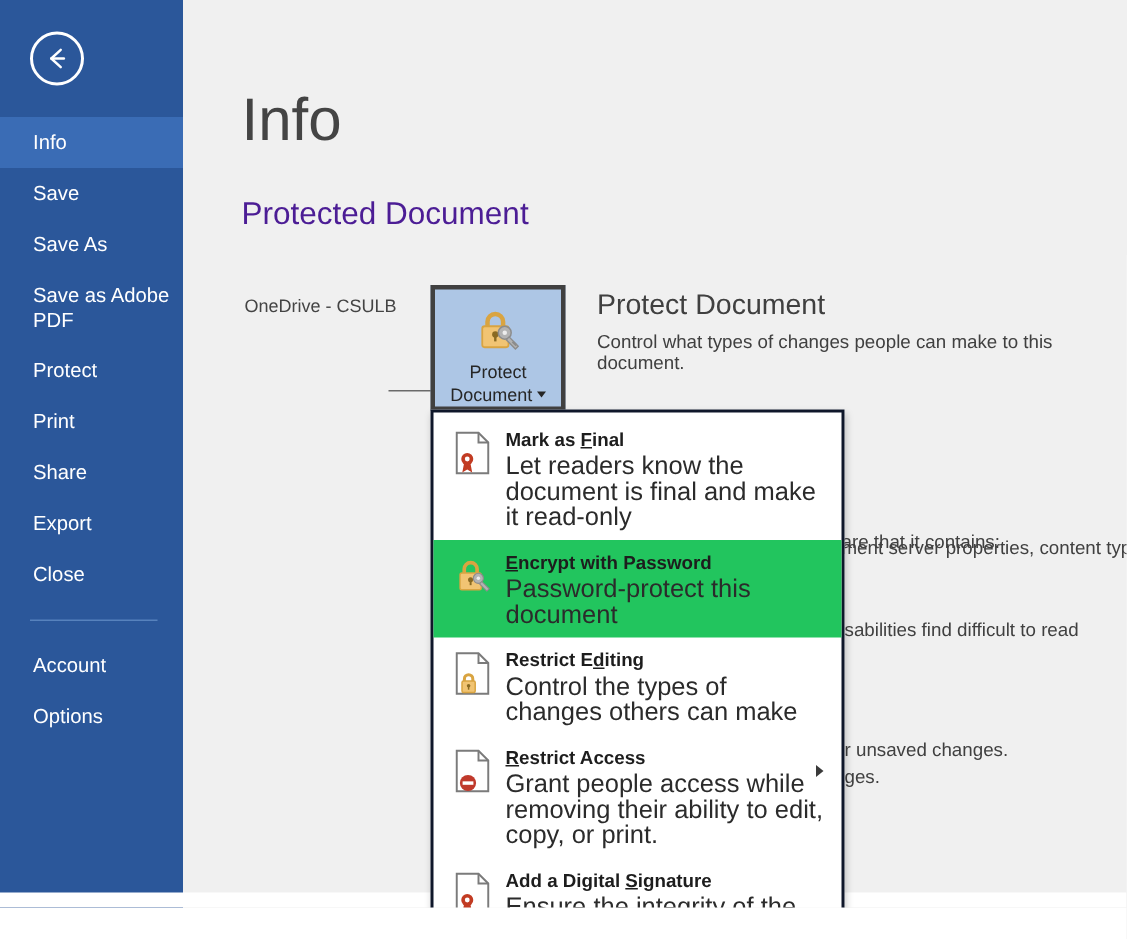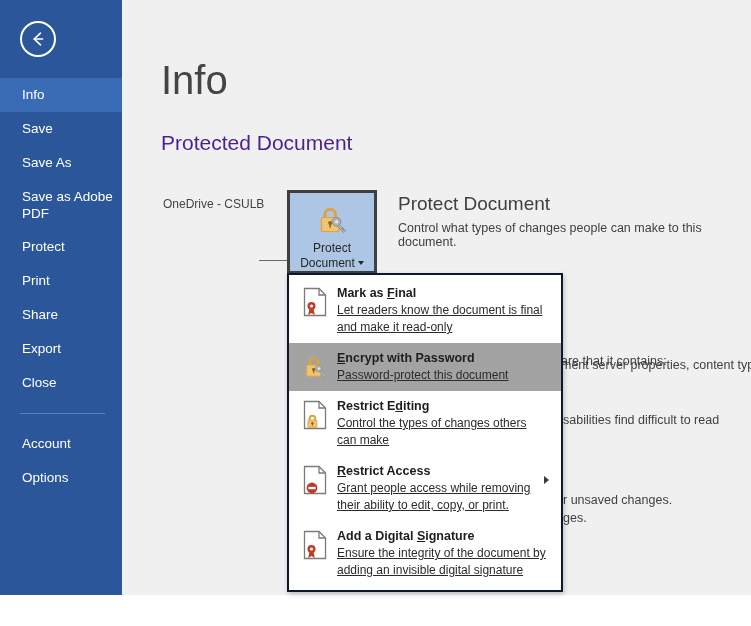--- a/index.html
+++ b/index.html
@@ -198,44 +198,43 @@
     padding: 3px 0 4px 0;
   }
   .menu-item {
     position: relative;
     padding: 7px 10px 7px 48px;
     cursor: pointer;
     min-height: 44px;
     box-sizing: border-box;
   }
   .menu-item.highlight {
-    background: #a3a3a3;
+    background: #22c55e;
   }
   .menu-item .mi-icon {
     position: absolute;
     left: 14px;
     top: 9px;
     width: 26px;
     height: 30px;
   }
   .mi-title {
     font-size: 12.5px;
     font-weight: bold;
     color: #1d1d1d;
     line-height: 17px;
   }
   .mi-title u {
     text-decoration: underline;
   }
   .mi-desc {
-    font-size: 12px;
+    font-size: 17px;
     color: #2b2b2b;
     line-height: 17px;
     max-width: 212px;
-    text-decoration: underline;
   }
   .submenu-arrow {
     position: absolute;
     right: 12px;
     top: 20px;
     width: 0;
     height: 0;
     border-top: 4px solid transparent;
     border-bottom: 4px solid transparent;
     border-left: 5px solid #3a3a3a;

